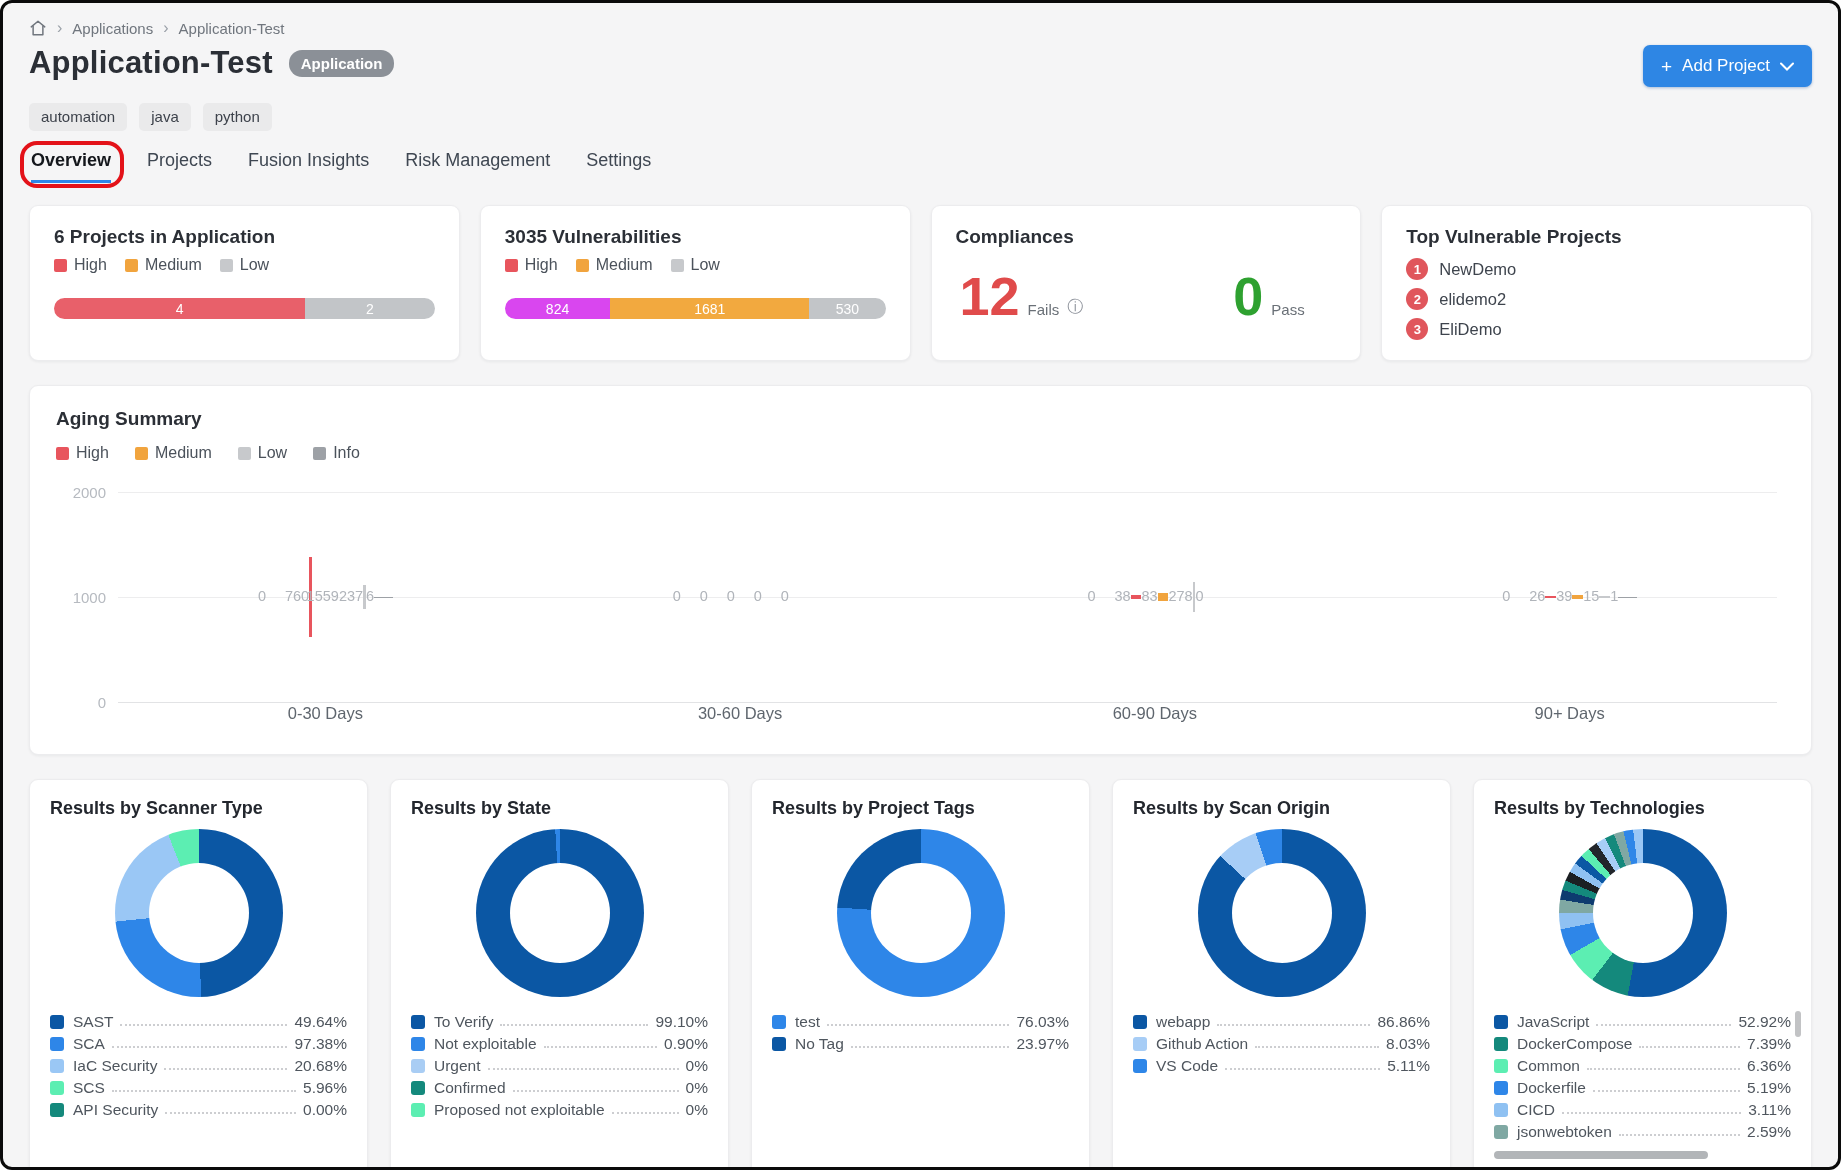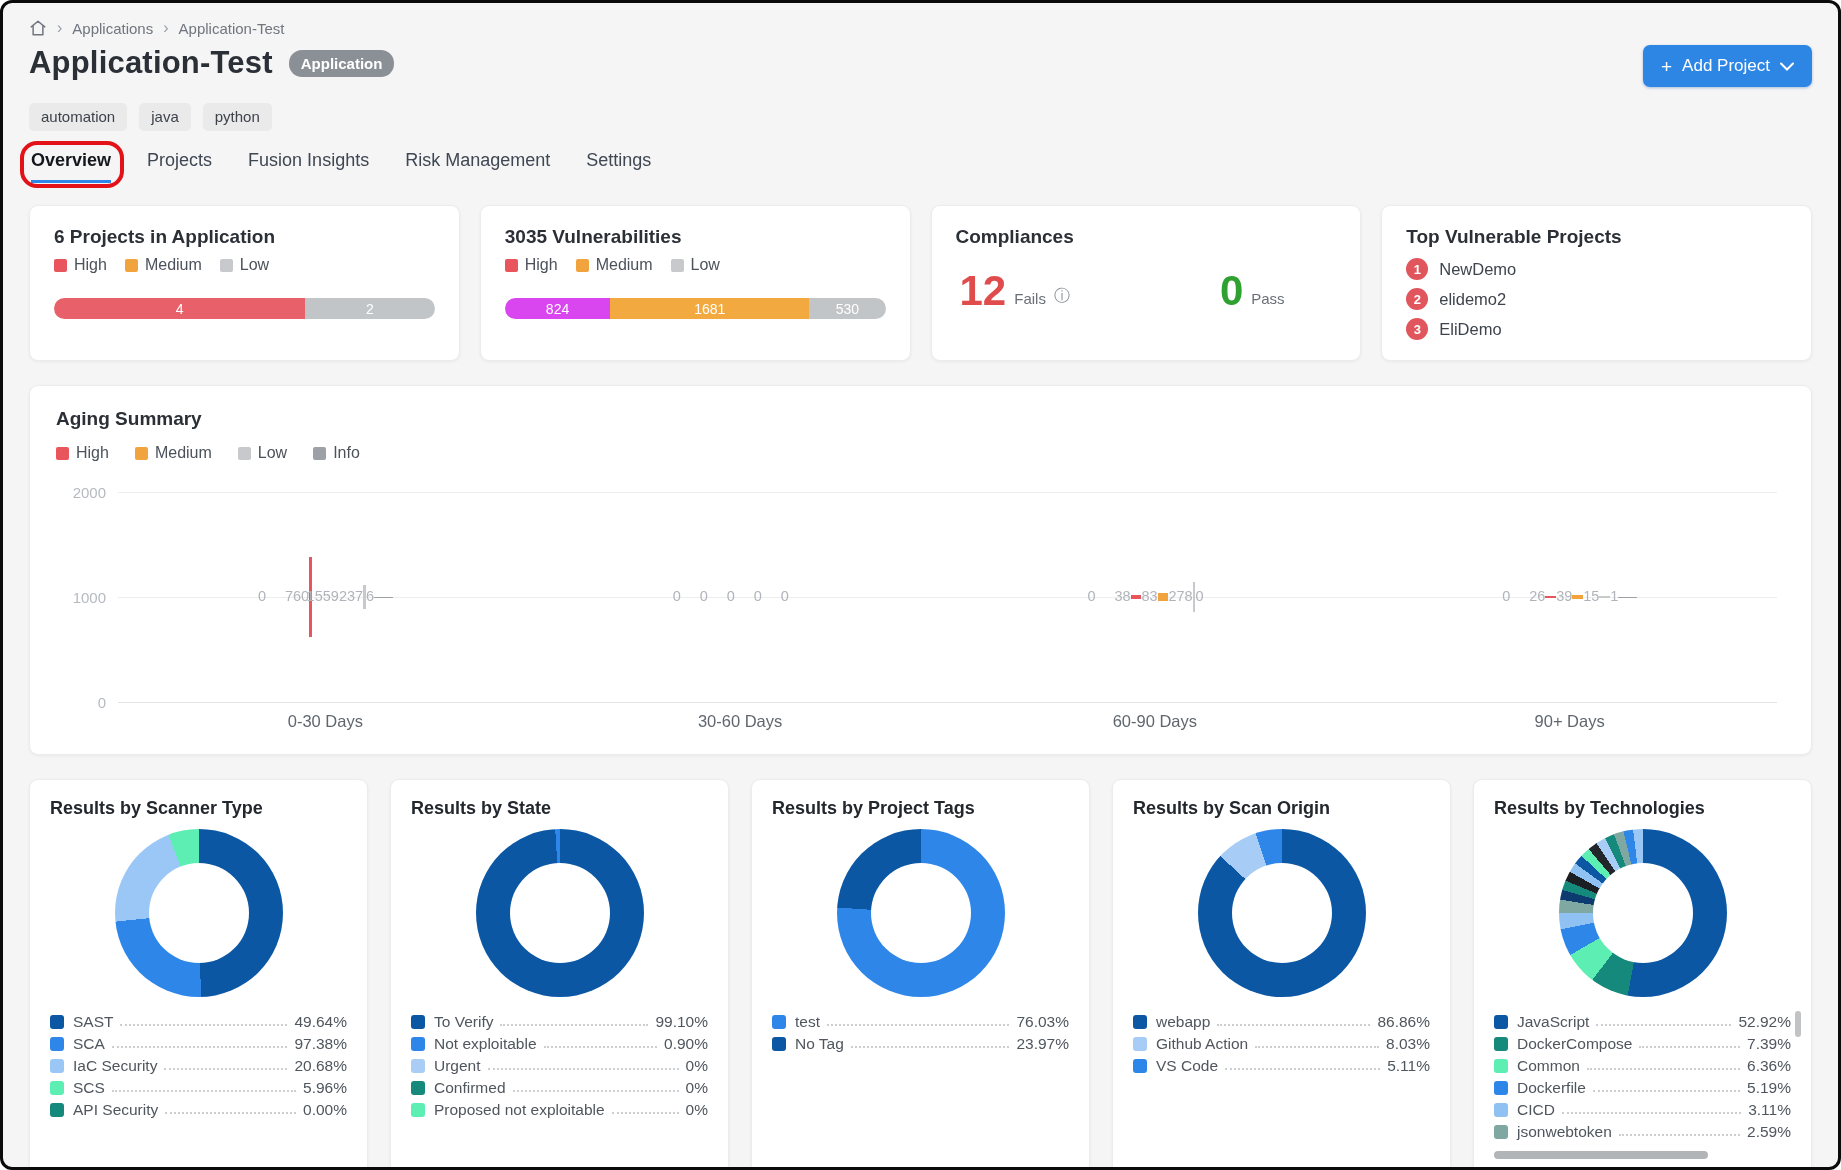--- a/index.html
+++ b/index.html
@@ -31,21 +31,21 @@
   .cards-row .card{flex:1;height:156px;padding:20px 24px;}
   .card-title{font-size:19px;font-weight:700;color:#2b2f36;}
   .legend{display:flex;gap:18px;margin-top:8px;align-items:center;}
   .legend-item{display:flex;align-items:center;gap:7px;font-size:16px;color:#4b525b;}
   .sq{width:13px;height:13px;border-radius:2px;display:inline-block;}
   .stackbar{display:flex;height:21px;border-radius:11px;overflow:hidden;margin-top:24px;}
   .stackseg{display:flex;align-items:center;justify-content:center;color:#fff;font-size:14px;}
   
   .comp-row{display:flex;gap:150px;margin-top:24px;align-items:flex-end;padding-left:4px;}
   .comp-group{display:flex;align-items:flex-end;gap:8px;}
-  .comp-num{font-size:42px;font-weight:700;line-height:.9;}
+  .comp-num{font-size:54px;font-weight:700;line-height:.9;}
   .comp-fails{color:#e04b4b;}
   .comp-pass{color:#2ea130;}
   .comp-label{font-size:15px;color:#6a7077;padding-bottom:3px;}
   .info-i{font-size:16px;color:#8a8f98;padding-bottom:3px;cursor:pointer;}
   
   .proj-list{margin-top:10px;display:flex;flex-direction:column;gap:8px;}
   .proj-item{display:flex;align-items:center;gap:11px;}
   .rank{width:22px;height:22px;border-radius:50%;background:#e0565c;color:#fff;font-size:13px;font-weight:700;display:flex;align-items:center;justify-content:center;}
   .proj-name{font-size:16.5px;color:#3e444d;cursor:pointer;}
   
@@ -54,21 +54,21 @@
   .chart-wrap{margin-top:30px;position:relative;padding-left:62px;padding-right:8px;}
   .plot{position:relative;height:210px;}
   .gridline{position:absolute;left:0;right:0;height:1px;background:#ededee;}
   .gridline.base{background:#e2e3e5;}
   .ytick{position:absolute;left:-60px;width:48px;text-align:right;font-size:15px;color:#b6bac0;transform:translateY(-50%);}
   .groups{position:absolute;left:0;right:0;top:0;bottom:0;display:flex;}
   .group{flex:1;display:flex;align-items:flex-end;justify-content:center;}
   .slot{width:27px;height:100%;display:flex;flex-direction:row;align-items:center;justify-content:flex-end;}
   .bar-val{font-size:14.5px;color:#b0b4ba;margin-bottom:3px;white-space:nowrap;}
   .bar{width:27px;}
-  .cat-row{display:flex;margin-top:10px;}
+  .cat-row{display:flex;margin-top:2px;}
   .cat{flex:1;text-align:center;font-size:16.5px;color:#5f666e;}
   
   .donut-row{display:flex;gap:22px;margin-top:24px;}
   .donut-card{flex:1;height:396px;padding:18px 20px;position:relative;}
   .donut-title{font-size:18px;font-weight:700;color:#23272e;}
   .donut-area{display:flex;justify-content:center;margin-top:10px;}
   .donut{width:168px;height:168px;border-radius:50%;position:relative;cursor:pointer;}
   .hole{position:absolute;inset:34px;background:#fff;border-radius:50%;}
   .dlegend{margin-top:12px;position:relative;}
   .drow{display:flex;align-items:flex-end;height:22px;font-size:15.5px;color:#4f565e;}

